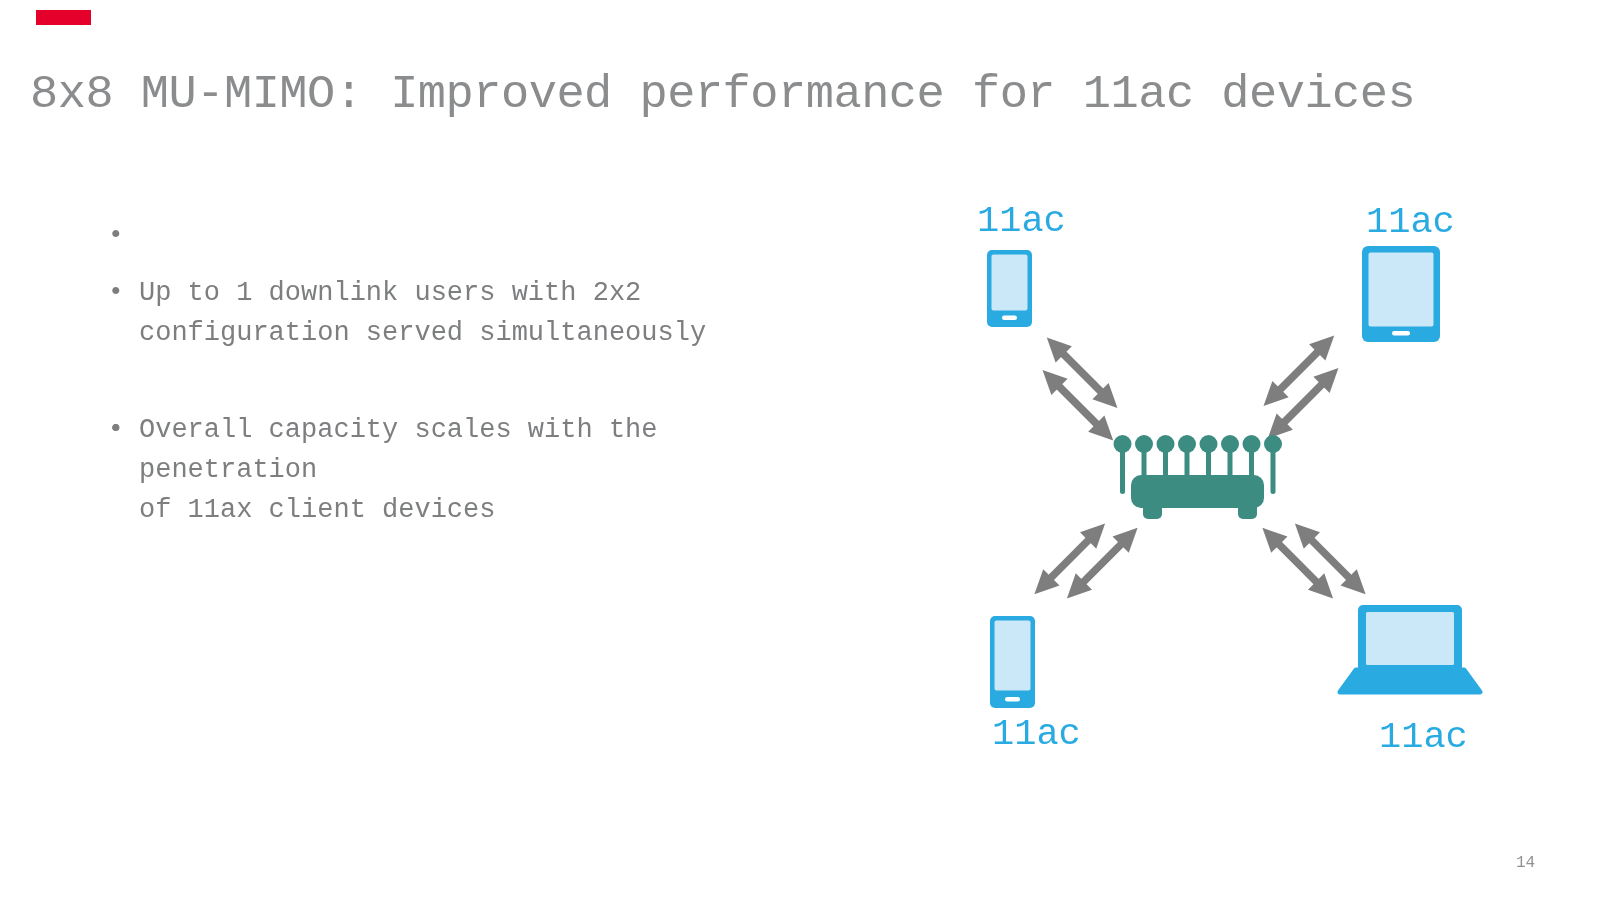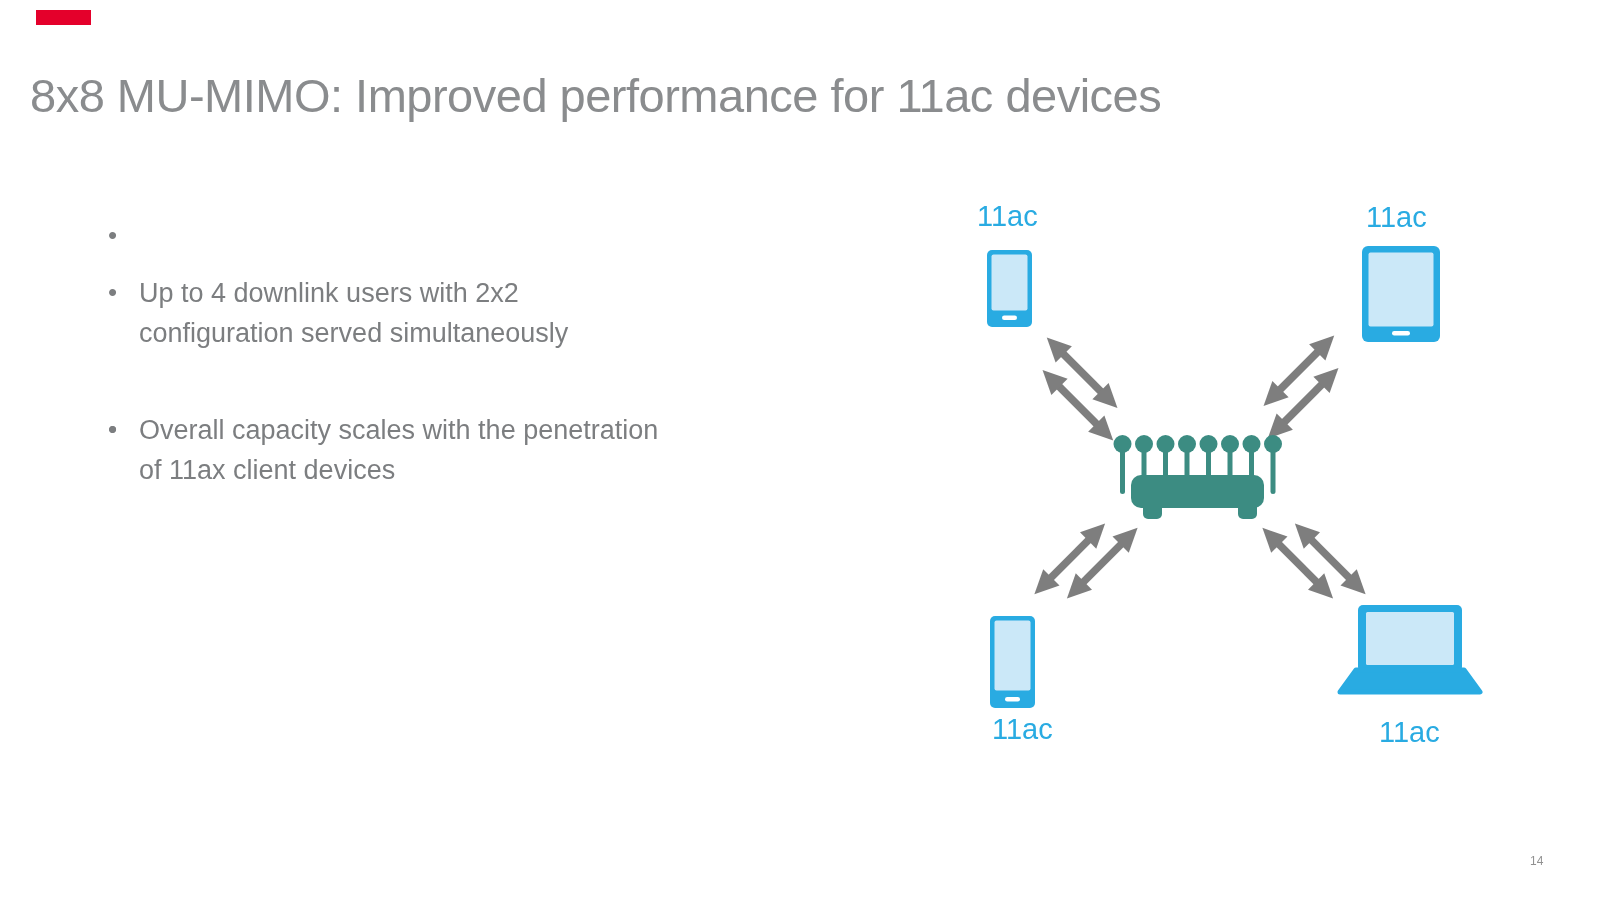--- a/index.html
+++ b/index.html
@@ -1,21 +1,21 @@
 <!DOCTYPE html>
 <html><head>
 <meta charset="utf-8">
 <style>
   html,body{margin:0;padding:0;background:#fff;}
   .slide{
     position:relative;
     width:1600px;height:900px;
     background:#ffffff;
     overflow:hidden;
-    font-family:Liberation Sans, sans-serif;
+    font-family:Liberation Mono, monospace;
   }
   .logo-bar{
     position:absolute;left:36px;top:10px;
     width:55px;height:15px;
     background:#E4002B;
   }
   .title{
     position:absolute;left:30px;top:68px;
     margin:0;
     font-size:47px;font-weight:400;
@@ -39,44 +39,44 @@
   .bullets .dot{
     position:absolute;left:2px;top:-1px;
     font-size:26px;color:#7C7E80;
   }
   .diagram-svg{
     position:absolute;left:0;top:0;
     width:1600px;height:900px;
   }
   .dev-label{
     position:absolute;
-    font-size:29px;color:#29ABE2;
+    font-size:37px;color:#29ABE2;
     white-space:nowrap;
   }
   .lbl-tl{left:977px;top:200px;}
   .lbl-tr{left:1366px;top:201px;}
   .lbl-bl{left:992px;top:713px;}
   .lbl-br{left:1379px;top:716px;}
   .page-number{
     position:absolute;left:1516px;top:854px;
-    font-size:12px;color:#919191;margin-left:14px;
+    font-size:16px;color:#919191;
   }
 </style>
 </head>
 <body>
 
 <div class="slide">
 
   <div class="logo-bar"></div>
 
   <h1 class="title">8x8 MU-MIMO: Improved performance for 11ac devices</h1>
 
   <ul class="bullets">
     <li><span class="dot">•</span></li>
-    <li><span class="dot">•</span><span>Up to 4 downlink users with 2x2
+    <li><span class="dot">•</span><span>Up to 1 downlink users with 2x2
 configuration served simultaneously</span></li>
     <li><span class="dot">•</span></li>
     <li><span>Overall capacity scales with the penetration
 of 11ax client devices</span><span class="dot">•</span></li>
   </ul>
 
   <svg class="diagram-svg" viewBox="0 0 1600 900" xmlns="http://www.w3.org/2000/svg">
     <defs>
       <g id="dblarrow" fill="#7E7E7E">
         <rect x="-30" y="-3.8" width="60" height="7.6"></rect>

